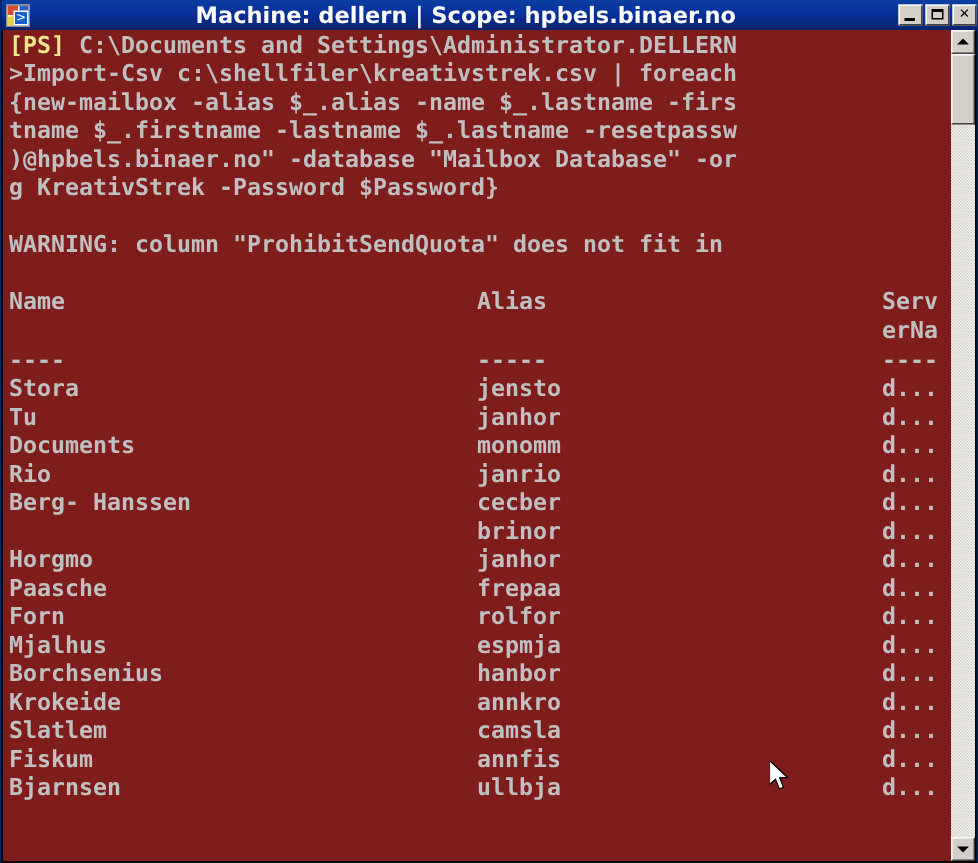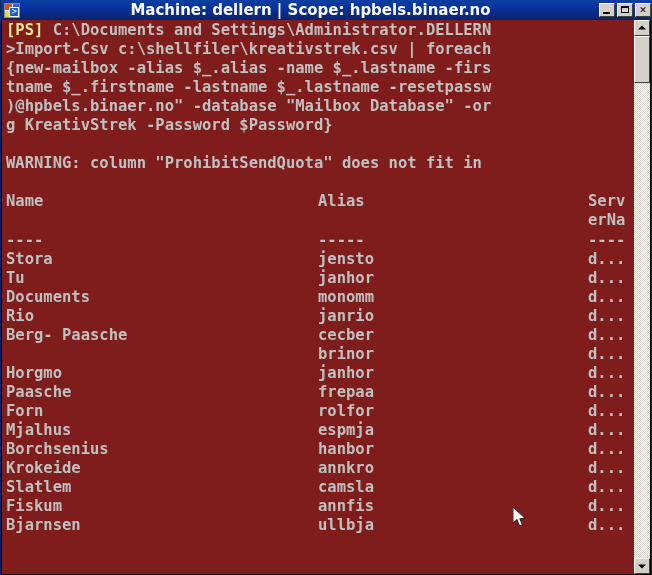--- a/index.html
+++ b/index.html
@@ -290,21 +290,21 @@
             <span class="c-name">Documents</span>
             <span class="c-alias">monomm</span>
             <span class="c-server">d...</span>
           </div>
           <div class="trow">
             <span class="c-name">Rio</span>
             <span class="c-alias">janrio</span>
             <span class="c-server">d...</span>
           </div>
           <div class="trow">
-            <span class="c-name">Berg- Paasche</span>
+            <span class="c-name">Berg- Hanssen</span>
             <span class="c-alias">cecber</span>
             <span class="c-server">d...</span>
           </div>
           <div class="trow">
             <span class="c-alias">brinor</span>
             <span class="c-server">d...</span>
           </div>
           <div class="trow">
             <span class="c-name">Horgmo</span>
             <span class="c-alias">janhor</span>

